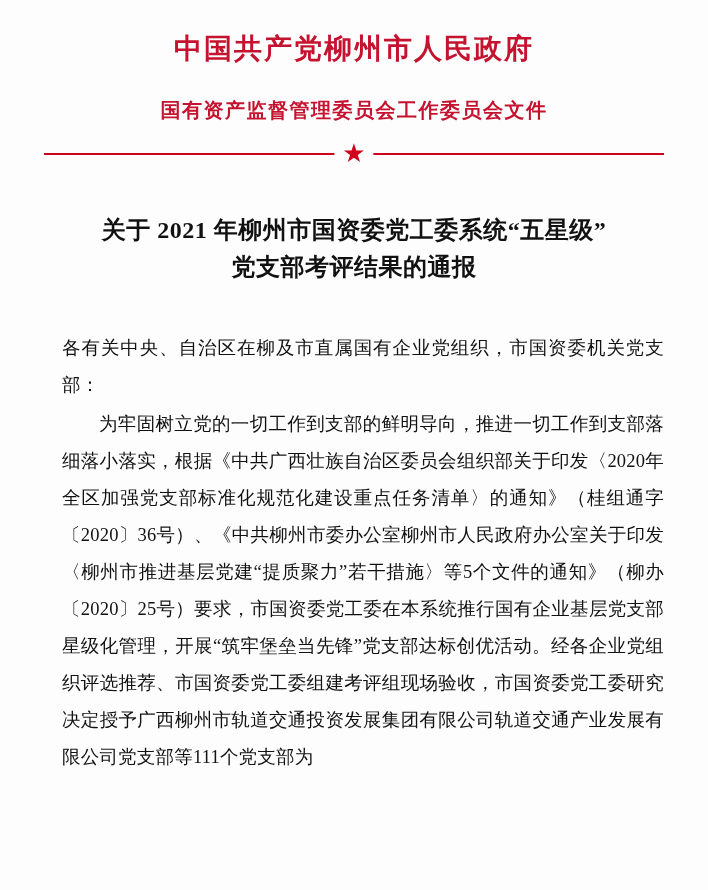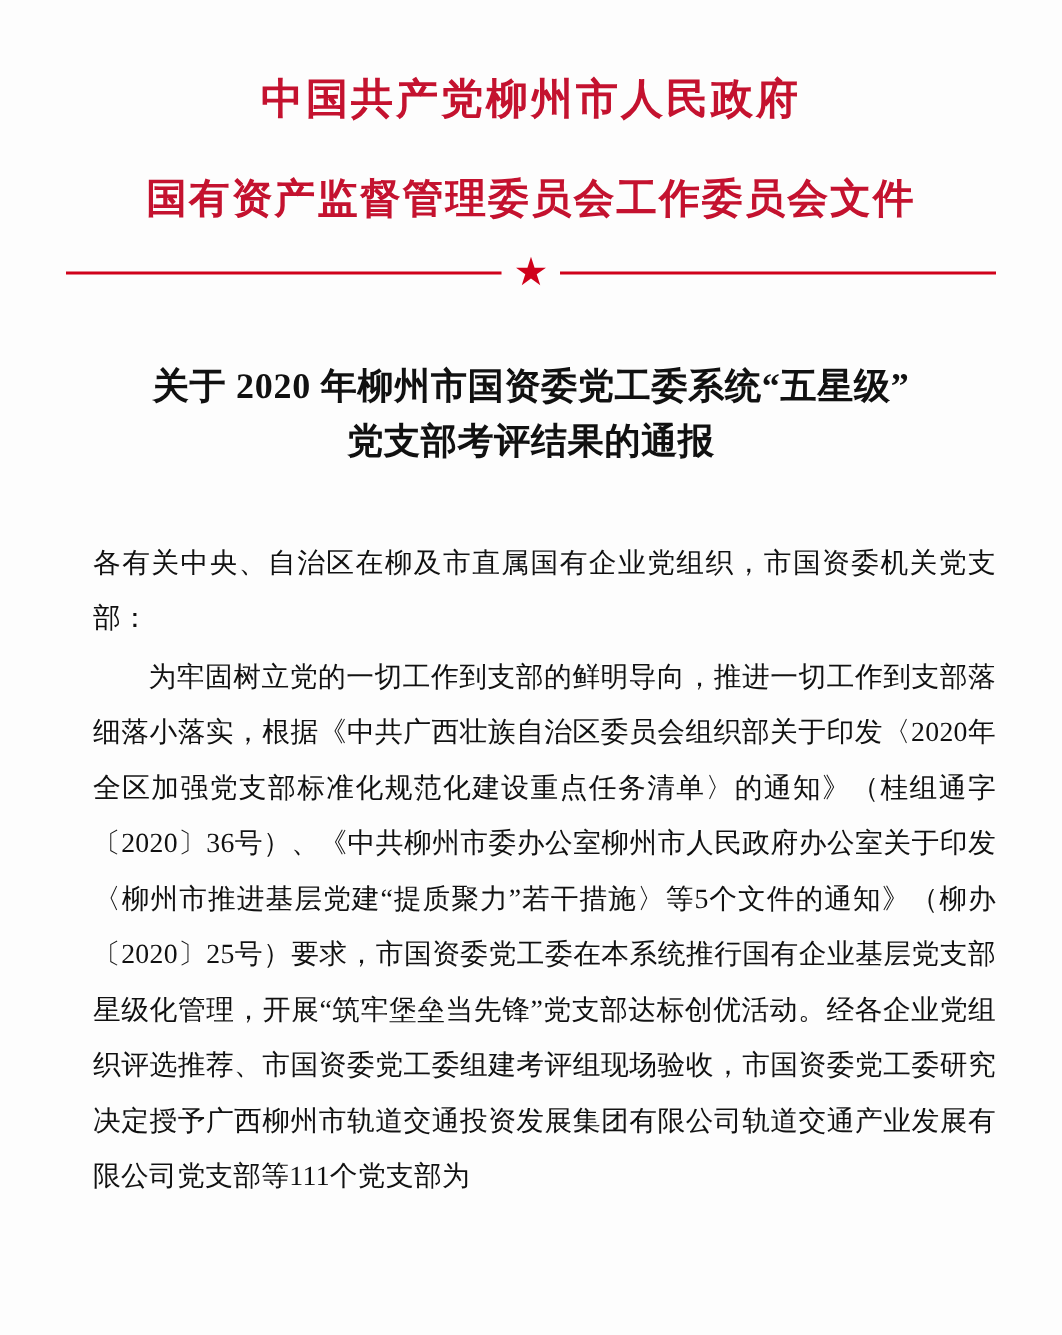--- a/index.html
+++ b/index.html
@@ -16,35 +16,35 @@
   }
   .page {
     position: relative;
     width: 708px;
     height: 890px;
     background: #fdfdfd;
     box-sizing: border-box;
     padding: 0 44px;
   }
   .masthead {
-    padding-top: 48px;
+    padding-top: 30px;
     text-align: center;
   }
   .masthead-line1 {
     color: #c4122f;
     font-weight: bold;
     font-size: 28px;
     letter-spacing: 2px;
     line-height: 1.35;
     font-family: "Liberation Serif", "DejaVu Serif", serif;
   }
   .masthead-line2 {
     color: #c4122f;
     font-weight: bold;
-    font-size: 27px;
+    font-size: 20px;
     letter-spacing: 1.5px;
     line-height: 1.4;
     margin-top: 28px;
     font-family: "Liberation Sans", "DejaVu Sans", sans-serif;
   }
   .doc-number {
     text-align: center;
     margin-top: 62px;
     font-size: 19px;
     letter-spacing: 1px;
@@ -110,21 +110,21 @@
     <div class="masthead-line2">国有资产监督管理委员会工作委员会文件</div>
   </div>
 
 
   <div class="red-rule-wrap">
     <div class="red-rule"></div>
     <div class="red-star">★</div>
   </div>
 
   <div class="title">
-    <span class="ln">关于 2020 年柳州市国资委党工委系统“五星级”</span>
+    <span class="ln">关于 2021 年柳州市国资委党工委系统“五星级”</span>
     <span class="ln">党支部考评结果的通报</span>
   </div>
 
   <div class="body-text">
     <p class="para">各有关中央、自治区在柳及市直属国有企业党组织，市国资委机关党支部：</p>
     <p class="para indent">为牢固树立党的一切工作到支部的鲜明导向，推进一切工作到支部落细落小落实，根据《中共广西壮族自治区委员会组织部关于印发〈2020年全区加强党支部标准化规范化建设重点任务清单〉的通知》（桂组通字〔2020〕36号）、《中共柳州市委办公室柳州市人民政府办公室关于印发〈柳州市推进基层党建“提质聚力”若干措施〉等5个文件的通知》（柳办〔2020〕25号）要求，市国资委党工委在本系统推行国有企业基层党支部星级化管理，开展“筑牢堡垒当先锋”党支部达标创优活动。经各企业党组织评选推荐、市国资委党工委组建考评组现场验收，市国资委党工委研究决定授予广西柳州市轨道交通投资发展集团有限公司轨道交通产业发展有限公司党支部等111个党支部为</p>
   </div>
 
 </div>
 

